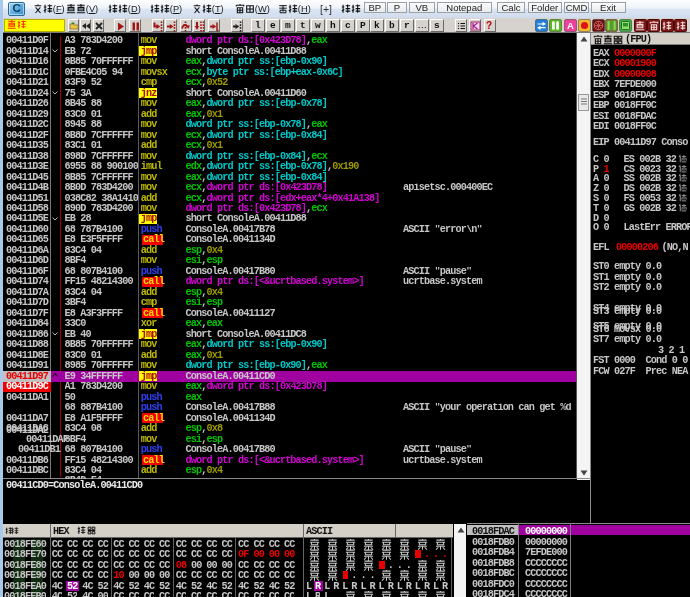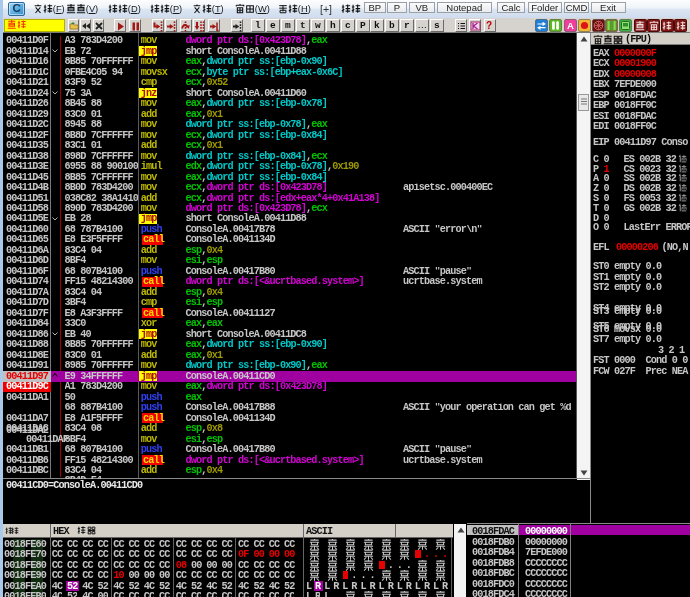--- a/index.html
+++ b/index.html
@@ -438,21 +438,21 @@
 <div class="m" style="left:143px;top:413.58000000000004px;color:#ffd800;">call</div>
 <div class="m" style="left:185.5px;top:413.58000000000004px"><span class="w">ConsoleA.0041134D</span></div>
 <div class="m" style="left:6px;top:424.06px;color:#c6c6c6;">00411DAC</div>
 <div class="m" style="left:64.5px;top:424.06px;width:73px;overflow:hidden;color:#c6c6c6">83C4 08</div>
 <div class="m" style="left:140.8px;top:424.06px;color:#bcb800;">add</div>
 <div class="m" style="left:185.5px;top:424.06px"><span class="g">esp</span><span class="w">,</span><span class="y">0x8</span></div>
 <div class="m" style="left:6px;top:434.54px;color:#c6c6c6;margin-left:20px;">00411DAF</div>
 <div class="m" style="left:64.5px;top:434.54px;width:73px;overflow:hidden;color:#c6c6c6">8BF4</div>
 <div class="m" style="left:140.8px;top:434.54px;color:#bcb800;">mov</div>
 <div class="m" style="left:185.5px;top:434.54px"><span class="g">esi</span><span class="w">,</span><span class="g">esp</span></div>
-<div class="m" style="left:6px;top:445.02000000000004px;color:#c6c6c6;text-align:center;">00411DB1</div>
+<div class="m" style="left:18px;top:445.02000000000004px;color:#c6c6c6;text-align:center;">00411DB1</div>
 <div class="m" style="left:64.5px;top:445.02000000000004px;width:73px;overflow:hidden;color:#c6c6c6">68 807B4100</div>
 <div class="m" style="left:140.8px;top:445.02000000000004px;color:#3040f0;">push</div>
 <div class="m" style="left:185.5px;top:445.02000000000004px"><span class="w">ConsoleA.00417B80</span></div>
 <div class="m" style="left:403px;top:445.02000000000004px;width:172px;overflow:hidden;color:#c6c6c6">ASCII "pause"</div>
 <div class="m" style="left:6px;top:455.50000000000006px;color:#c6c6c6;">00411DB6</div>
 <div class="m" style="left:64.5px;top:455.50000000000006px;width:73px;overflow:hidden;color:#c6c6c6">FF15 48214300</div>
 <div class="a" style="left:141.8px;top:454.9000000000001px;width:21.5px;height:10.3px;background:#f00000;"></div>
 <div class="m" style="left:143px;top:455.50000000000006px;color:#ffd800;">call</div>
 <div class="m" style="left:185.5px;top:455.50000000000006px"><span class="mg">dword ptr ds:[&lt;&amp;ucrtbased.system&gt;]</span></div>
 <div class="m" style="left:403px;top:455.50000000000006px;width:172px;overflow:hidden;color:#c6c6c6">ucrtbase.system</div>

